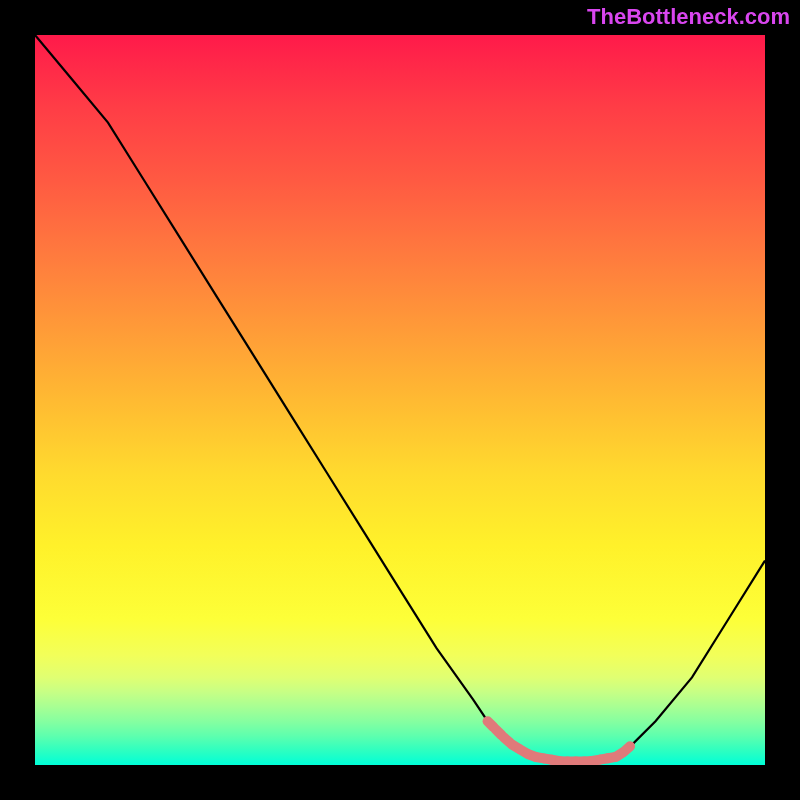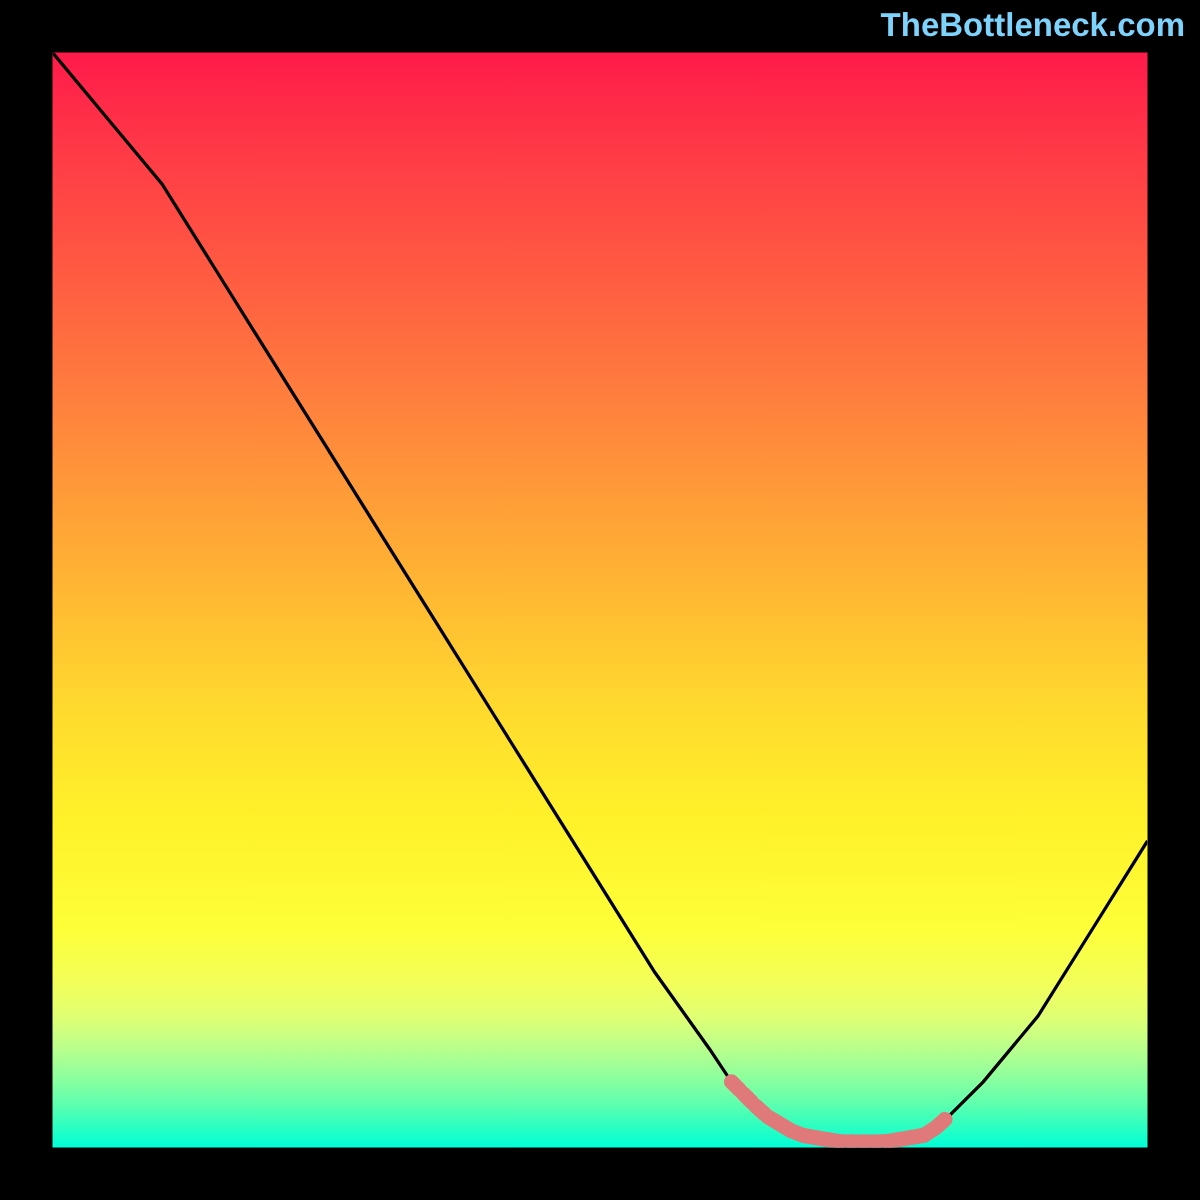--- a/index.html
+++ b/index.html
@@ -15,21 +15,21 @@
     width: 800px;
     height: 800px;
   }
   .watermark {
     position: absolute;
     top: 4px;
     right: 10px;
     font-family: Arial, Helvetica, sans-serif;
     font-size: 22px;
     font-weight: bold;
-    color: #7dd3fc;
+    color: #d946ef;
     z-index: 10;
     text-align: center;
   }
   .plot-area {
     position: absolute;
     left: 35px;
     top: 35px;
     width: 730px;
     height: 730px;
     overflow: visible;

